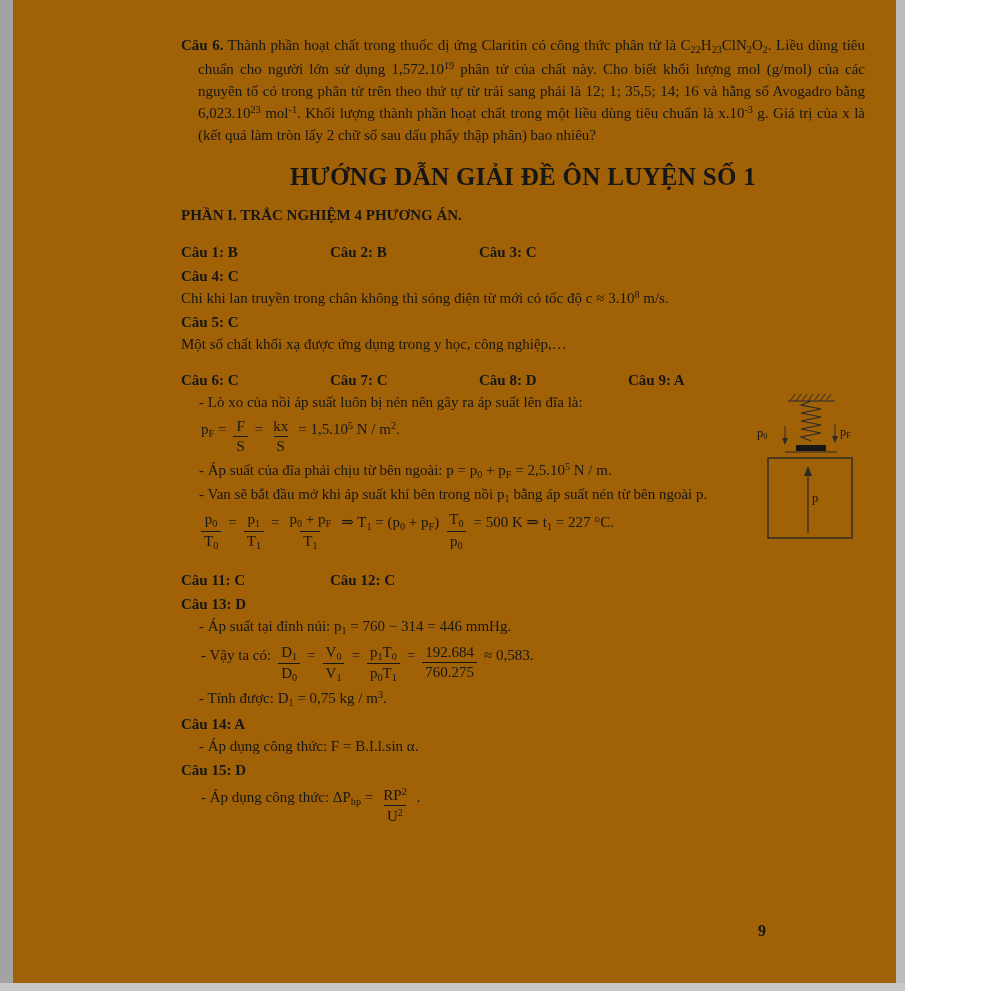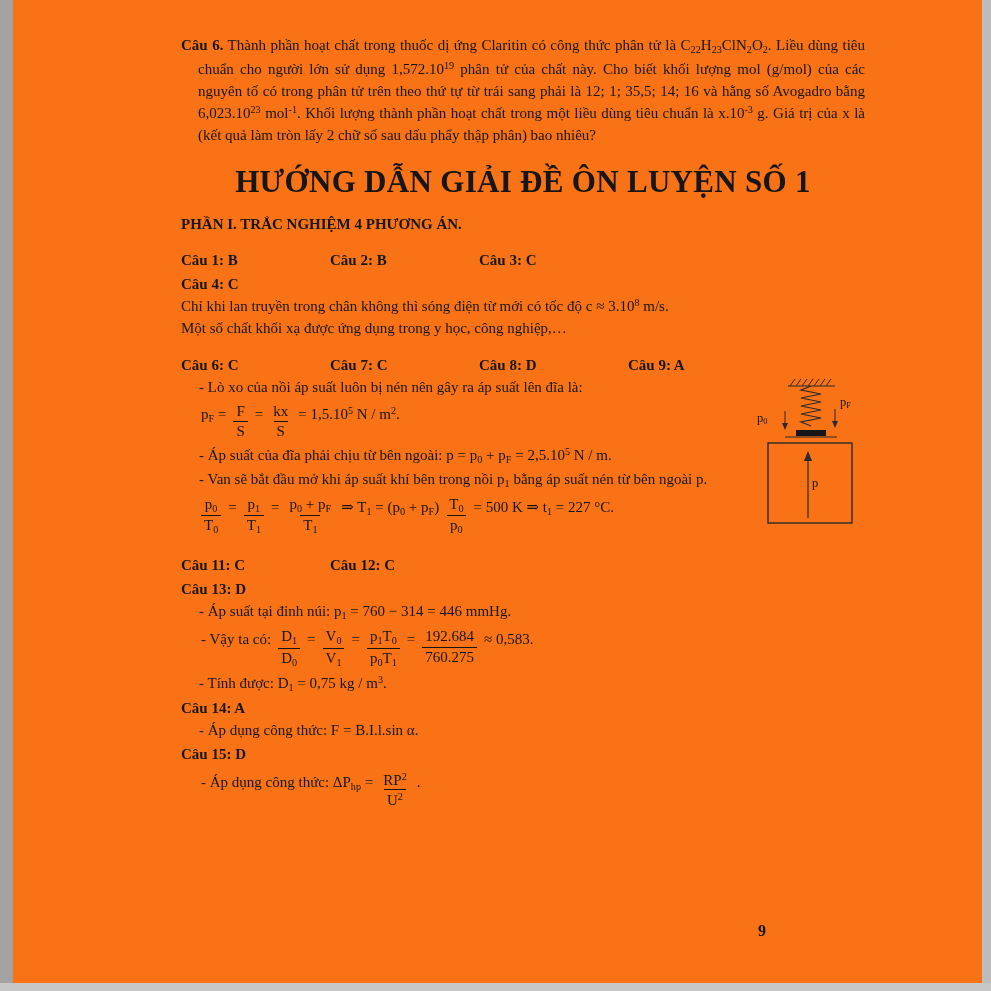--- a/index.html
+++ b/index.html
@@ -1,27 +1,27 @@
 <!DOCTYPE html>
 <html><head>
 <meta charset="utf-8">
 <style>
   * { margin:0; padding:0; box-sizing:border-box; }
   html,body { width:991px; height:991px; }
   body { font-family:"Liberation Serif","DejaVu Serif",serif; background:#ffffff; color:#161616; }
-  .scan { position:relative; width:991px; height:991px; background:#f97316; overflow:hidden; }
+  .scan { position:relative; width:905px; height:991px; background:#a16207; overflow:hidden; }
   .edge-left  { position:absolute; left:0; top:0; width:13px; height:100%; background:#a3a3a3; }
   .edge-right { position:absolute; right:0; top:0; width:9px; height:100%; background:#bcbcbc; }
   .edge-bottom{ position:absolute; left:0; bottom:0; width:100%; height:8px; background:#c7c7c7; }
   .content { position:absolute; left:181px; top:34px; width:684px; font-size:15px; line-height:1.47; }
 
   .q6 { text-align:justify; padding-left:17px; text-indent:-17px; }
   .q6 b { font-weight:700; }
 
-  .heading { text-align:center; font-weight:700; font-size:31px; margin:13px 0 9px; letter-spacing:.3px; }
+  .heading { text-align:center; font-weight:700; font-size:25px; margin:13px 0 9px; letter-spacing:.3px; }
   .part { font-weight:700; margin-top:2px; }
 
   .ans-row { display:flex; font-weight:700; margin-top:14px; }
   .ans-row span { width:149px; }
   .ans-row span:last-child { width:auto; }
 
   .qlabel { font-weight:700; margin-top:2px; }
   .note { text-align:justify; }
   .bullet { text-indent:18px; text-align:justify; }
 
@@ -29,21 +29,21 @@
   .frac { display:inline-flex; flex-direction:column; align-items:center; line-height:1.15; text-align:center; }
   .frac .num { padding:0 3px 1px; }
   .frac .den { border-top:1px solid #161616; padding:1px 3px 0; }
   sub { font-size:68%; vertical-align:-0.25em; }
   sup { font-size:68%; vertical-align:0.45em; }
 
   .q10-body::after { content:""; display:block; clear:both; }
   .diagram { float:right; width:110px; height:152px; position:relative; margin:0 0 4px 12px; }
   .dlab { position:absolute; font-size:12.5px; }
   .lab-p0 { left:2px;  top:33px; }
-  .lab-pF { left:85px; top:17px; }
+  .lab-pF { left:85px; top:32px; }
   .lab-p  { left:57px; top:98px; }
 
   .pagenum { position:absolute; left:758px; top:922px; font-weight:700; font-size:16px; }
 </style>
 </head>
 <body>
 
 <div class="scan">
   <div class="edge-left"></div>
   <div class="edge-right"></div>
@@ -59,20 +59,21 @@
 
     <div class="ans-row">
       <span>Câu 1: B</span>
       <span>Câu 2: B</span>
       <span>Câu 3: C</span>
     </div>
 
     <div class="qlabel">Câu 4: C</div>
     <p class="note">Chỉ khi lan truyền trong chân không thì sóng điện từ mới có tốc độ c ≈ 3.10<sup>8</sup> m/s.</p>
 
+    <div class="qlabel">Câu 5: C</div>
     <p class="note">Một số chất khối xạ được ứng dụng trong y học, công nghiệp,…</p>
 
     <div class="ans-row">
       <span>Câu 6: C</span>
       <span>Câu 7: C</span>
       <span>Câu 8: D</span>
       <span>Câu 9: A</span>
     </div>
 
 

